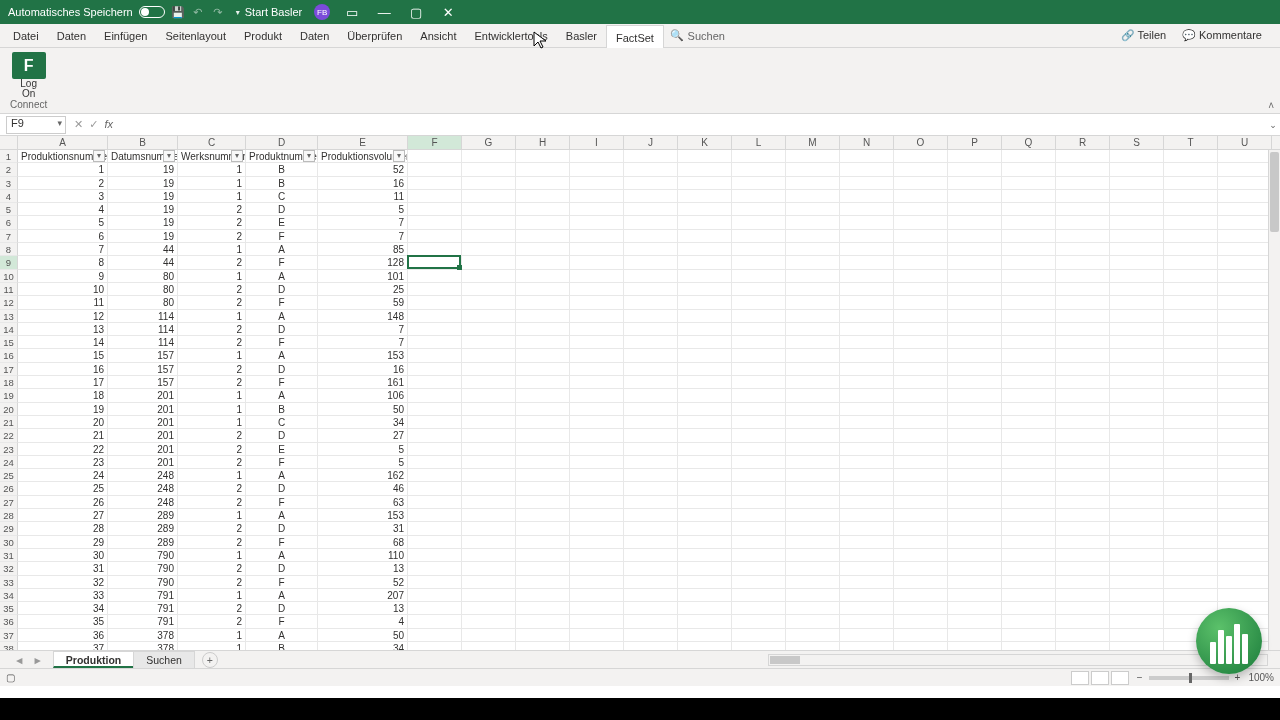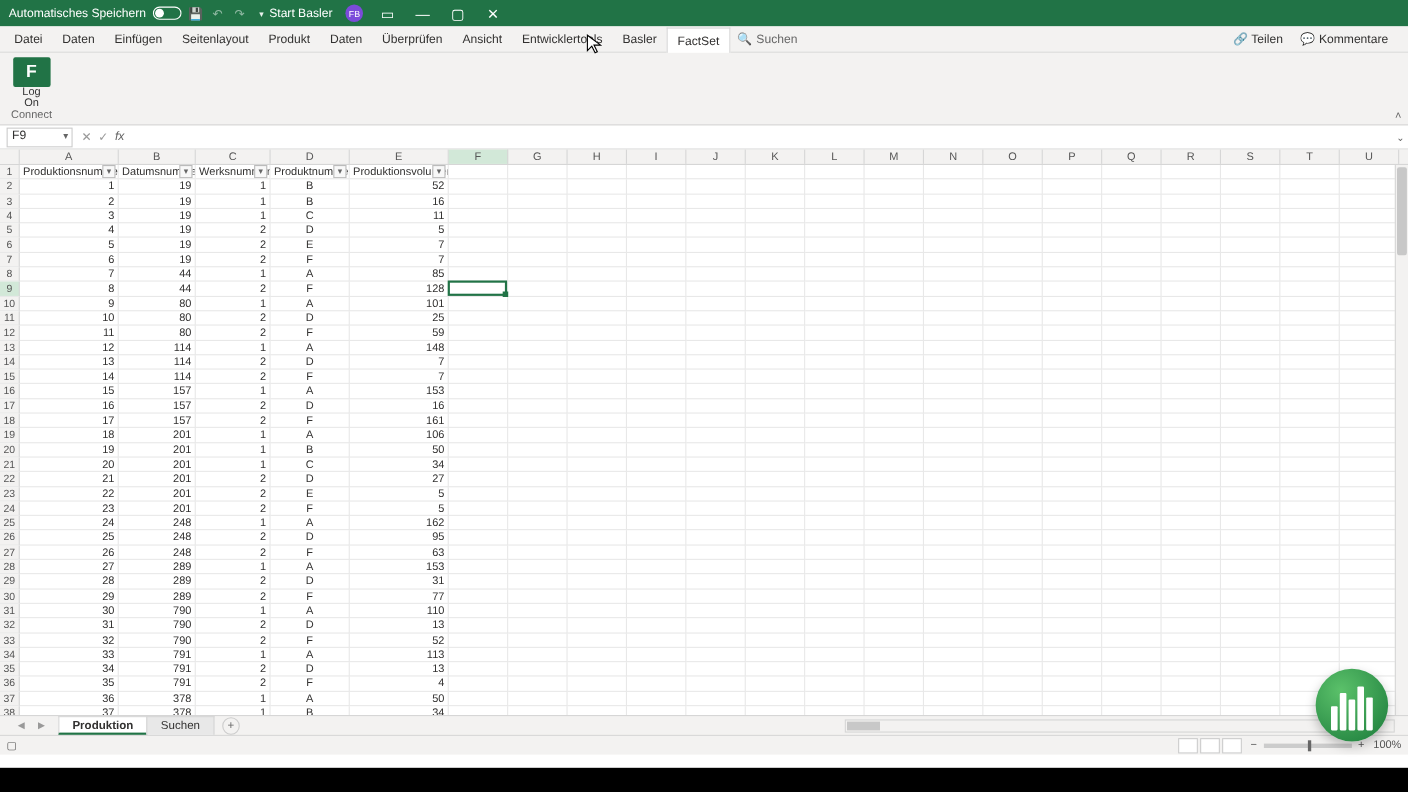--- a/index.html
+++ b/index.html
@@ -793,21 +793,21 @@
         <div class="cell colS" style="width: 54px;"></div>
         <div class="cell colT" style="width: 54px;"></div>
         <div class="cell colU" style="width: 54px;"></div>
       </div>
       <div class="row">
         <div class="rh">26</div>
         <div class="cell colA num" style="width: 90px;">25</div>
         <div class="cell colB num" style="width: 70px;">248</div>
         <div class="cell colC num" style="width: 68px;">2</div>
         <div class="cell colD ctr" style="width: 72px;">D</div>
-        <div class="cell colE num" style="width: 90px;">95</div>
+        <div class="cell colE num" style="width: 90px;">46</div>
         <div class="cell colF" style="width: 54px;"></div>
         <div class="cell colG" style="width: 54px;"></div>
         <div class="cell colH" style="width: 54px;"></div>
         <div class="cell colI" style="width: 54px;"></div>
         <div class="cell colJ" style="width: 54px;"></div>
         <div class="cell colK" style="width: 54px;"></div>
         <div class="cell colL" style="width: 54px;"></div>
         <div class="cell colM" style="width: 54px;"></div>
         <div class="cell colN" style="width: 54px;"></div>
         <div class="cell colO" style="width: 54px;"></div>
@@ -889,21 +889,21 @@
         <div class="cell colS" style="width: 54px;"></div>
         <div class="cell colT" style="width: 54px;"></div>
         <div class="cell colU" style="width: 54px;"></div>
       </div>
       <div class="row">
         <div class="rh">30</div>
         <div class="cell colA num" style="width: 90px;">29</div>
         <div class="cell colB num" style="width: 70px;">289</div>
         <div class="cell colC num" style="width: 68px;">2</div>
         <div class="cell colD ctr" style="width: 72px;">F</div>
-        <div class="cell colE num" style="width: 90px;">77</div>
+        <div class="cell colE num" style="width: 90px;">68</div>
         <div class="cell colF" style="width: 54px;"></div>
         <div class="cell colG" style="width: 54px;"></div>
         <div class="cell colH" style="width: 54px;"></div>
         <div class="cell colI" style="width: 54px;"></div>
         <div class="cell colJ" style="width: 54px;"></div>
         <div class="cell colK" style="width: 54px;"></div>
         <div class="cell colL" style="width: 54px;"></div>
         <div class="cell colM" style="width: 54px;"></div>
         <div class="cell colN" style="width: 54px;"></div>
         <div class="cell colO" style="width: 54px;"></div>
@@ -985,21 +985,21 @@
         <div class="cell colS" style="width: 54px;"></div>
         <div class="cell colT" style="width: 54px;"></div>
         <div class="cell colU" style="width: 54px;"></div>
       </div>
       <div class="row">
         <div class="rh">34</div>
         <div class="cell colA num" style="width: 90px;">33</div>
         <div class="cell colB num" style="width: 70px;">791</div>
         <div class="cell colC num" style="width: 68px;">1</div>
         <div class="cell colD ctr" style="width: 72px;">A</div>
-        <div class="cell colE num" style="width: 90px;">113</div>
+        <div class="cell colE num" style="width: 90px;">207</div>
         <div class="cell colF" style="width: 54px;"></div>
         <div class="cell colG" style="width: 54px;"></div>
         <div class="cell colH" style="width: 54px;"></div>
         <div class="cell colI" style="width: 54px;"></div>
         <div class="cell colJ" style="width: 54px;"></div>
         <div class="cell colK" style="width: 54px;"></div>
         <div class="cell colL" style="width: 54px;"></div>
         <div class="cell colM" style="width: 54px;"></div>
         <div class="cell colN" style="width: 54px;"></div>
         <div class="cell colO" style="width: 54px;"></div>

